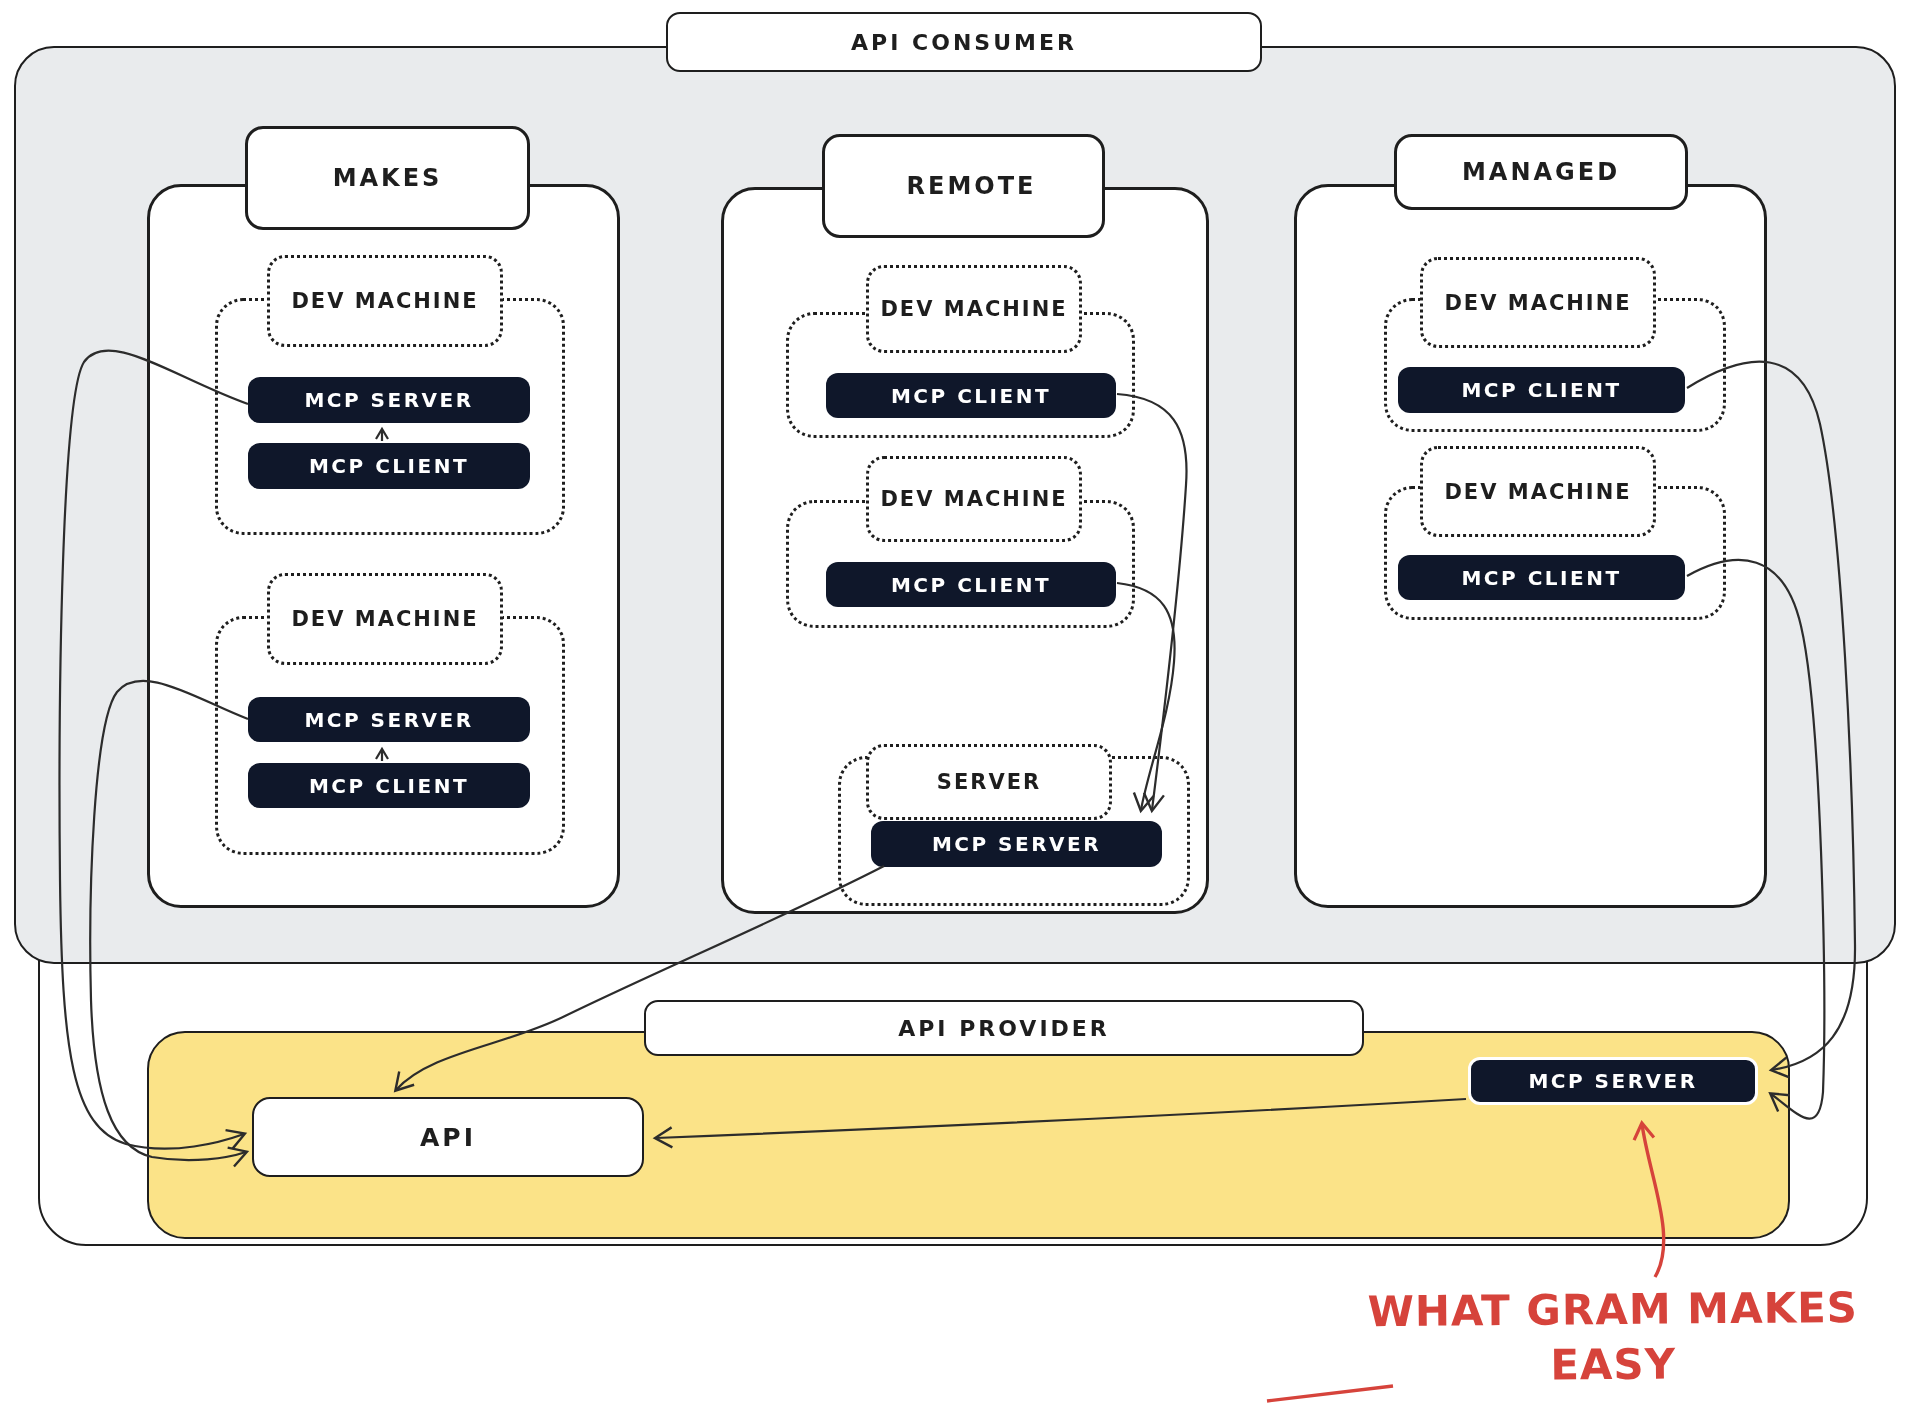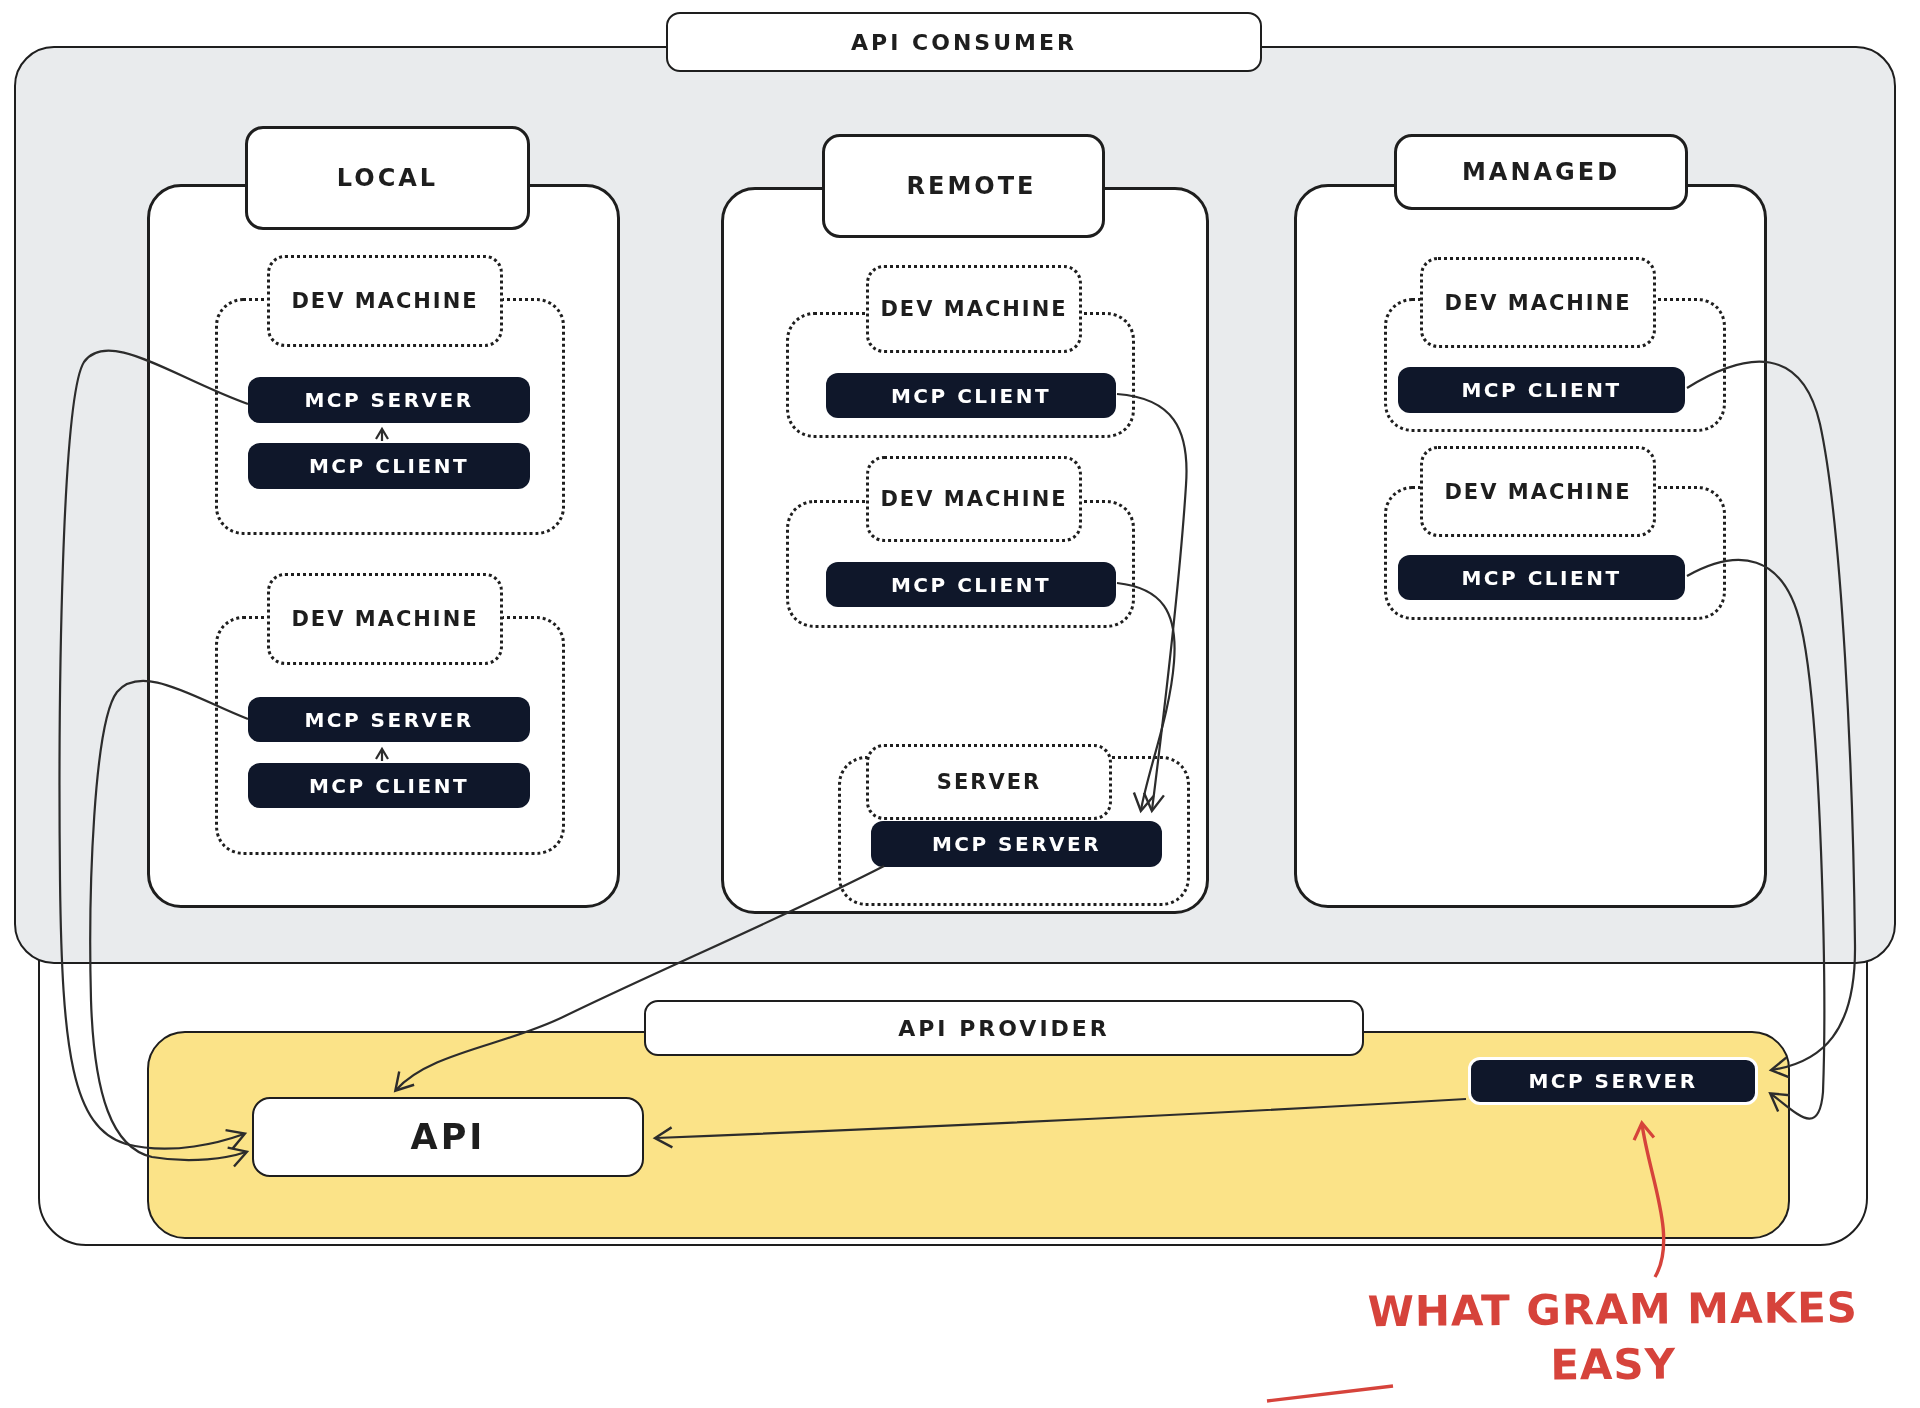--- a/index.html
+++ b/index.html
@@ -73,21 +73,21 @@
   .pill-halo { border: 3px solid #ffffff; }
   .provider-band {
     background: #fbe388;
     border: 2.5px solid #1e1e1e;
     border-radius: 38px;
   }
   .api-box {
     background: #ffffff;
     border: 2.5px solid #1e1e1e;
     border-radius: 18px;
-    font-size: 35px;
+    font-size: 25px;
     font-weight: 600;
     letter-spacing: 3px;
     color: #1e1e1e;
   }
   .annotation {
     color: #d6433b;
     font-size: 42px;
     font-weight: 700;
     letter-spacing: 1px;
     line-height: 1.32;
@@ -104,21 +104,21 @@
   <div class="abs outer-frame" style="left:38px; top:60px; width:1830px; height:1186px;"></div>
 
   <div class="abs consumer-frame" style="left:14px; top:46px; width:1882px; height:918px;"></div>
 
   <div class="abs flexc tag-label" style="left:666px; top:12px; width:596px; height:60px; z-index:5;">
     <span>API CONSUMER</span>
   </div>
 
   <div class="abs column" style="left:147px; top:184px; width:473px; height:724px;"></div>
   <div class="abs flexc col-title" style="left:245px; top:126px; width:285px; height:104px; z-index:6;">
-    <span>LOCAL</span>
+    <span>MAKES</span>
   </div>
 
   <div class="abs dev-box" style="left:215px; top:298px; width:350px; height:237px; z-index:6;"></div>
   <div class="abs flexc dev-label" style="left:267px; top:255px; width:236px; height:92px; z-index:7;">
     <span>DEV MACHINE</span>
   </div>
   <div class="abs flexc pill" style="left:248px; top:377px; width:282px; height:46px; z-index:8;">
     <span>MCP SERVER</span>
   </div>
   <div class="abs flexc pill" style="left:248px; top:443px; width:282px; height:46px; z-index:8;">

